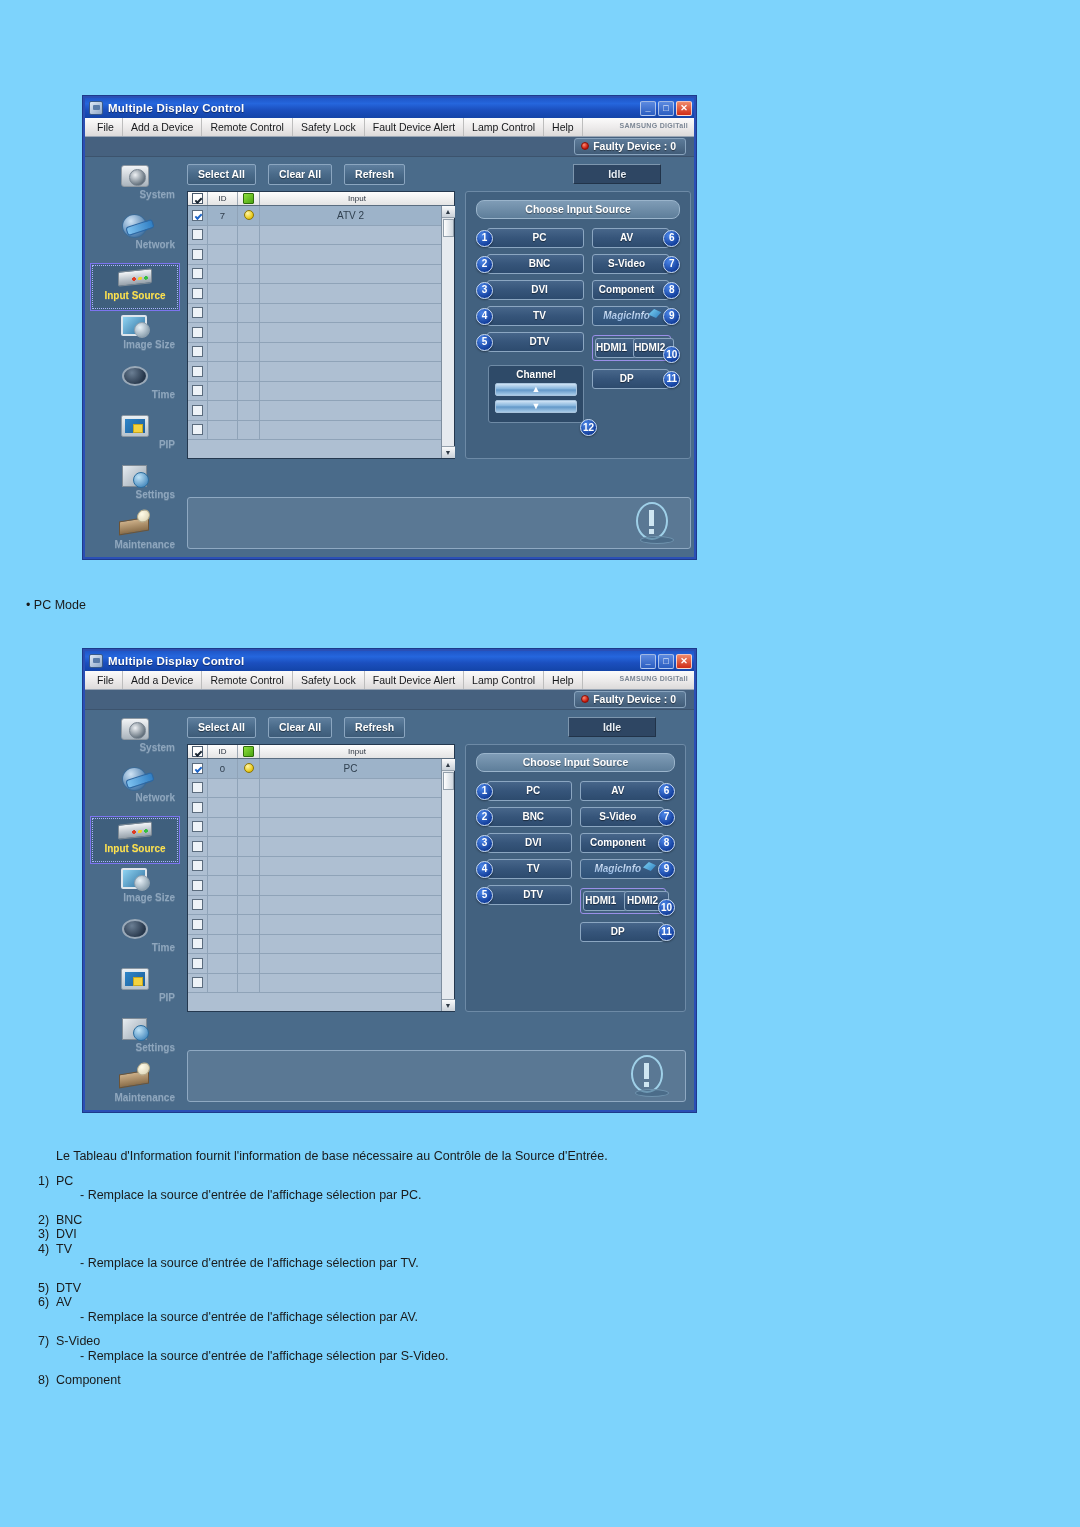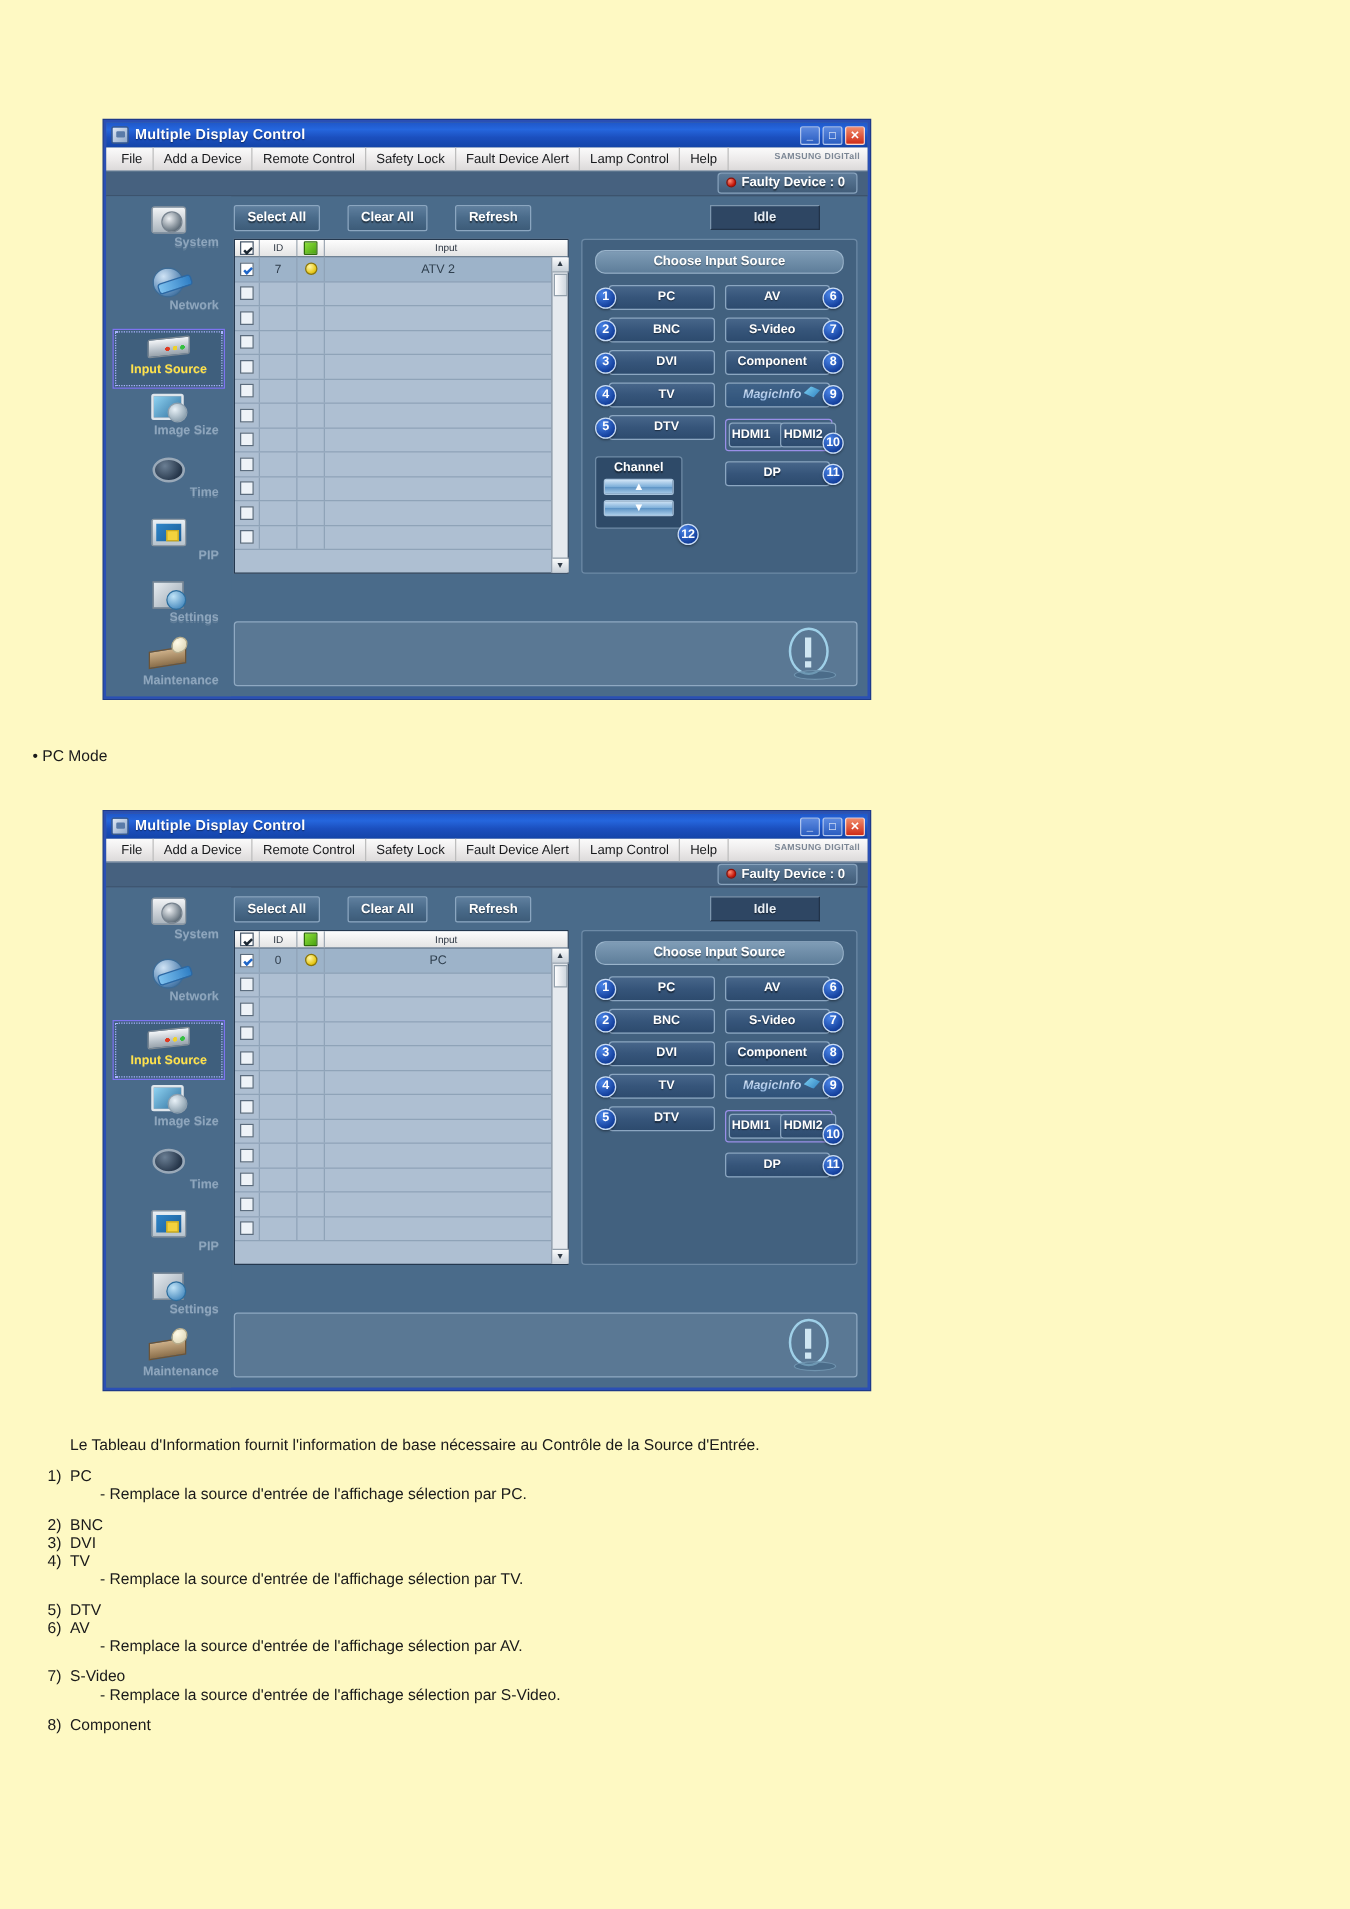--- a/index.html
+++ b/index.html
@@ -3,21 +3,21 @@
 <meta charset="utf-8">
 <style>
   * { box-sizing: border-box; }
   html, body {
     margin: 0; padding: 0;
     width: 1080px; height: 1527px;
     background: #ffffff;
     font-family: "Liberation Sans", sans-serif;
     overflow: hidden;
   }
-  .page { position: relative; width: 1080px; height: 1527px; background:#fef9c3; }
+  .page { position: relative; width: 1080px; height: 1527px; background:#7dd3fc; }
 
   
   .mdc-window {
     position: absolute;
     width: 613px;
     background: #4a6b8a;
     border: 2px solid #2a4fb5;
     box-shadow: 0 0 0 1px #1d3a8a;
   }
   .mdc-window.win1 { left: 83px; top: 96px; height: 463px; }
@@ -215,21 +215,21 @@
     border:1px solid #6d5436; transform: skewY(-9deg);
   }
   .ic-maint:after {
     content:""; position:absolute; right:-2px; top:-9px; width:11px; height:11px;
     border-radius:50%; background: radial-gradient(circle at 35% 30%,#fffbe8,#d8cfae);
     border:1px solid #b6ad8d;
   }
 
   
   .content { flex:1; padding: 6px 8px 8px 2px; display:flex; flex-direction:column; }
-  .toolbar { display:flex; align-items:center; gap:22px; height: 22px; }
+  .toolbar { display:flex; align-items:center; gap:12px; height: 22px; }
   .tb-action {
     background: linear-gradient(to bottom,#5f7f9e 0%,#4a6b8a 48%,#3d5c79 100%);
     border: 1px solid #8ba6c0;
     border-radius: 2px;
     color:#ffffff; font-size:10.5px; font-weight:bold;
     padding: 3px 10px 4px;
     text-shadow: 0 1px 1px rgba(0,0,0,.5);
     white-space: nowrap;
   }
   .idle-box {
@@ -371,21 +371,21 @@
     clip-path: polygon(0% 60%, 45% 0%, 100% 35%, 60% 100%);
   }
   .hdmi-group {
     border:1px solid #9a8fe8; border-radius:3px; padding:2px;
     display:flex; gap:3px;
     position: relative;
   }
   .hdmi-group .src-btn { width:100%; }
   .chan-box {
     margin-top: 7px;
-    width: 70px; 
+    width: 96px; margin-left: 12px;
     background: #2e4a68;
     border:1px solid #6f8ba6; border-radius:3px;
     padding: 3px 6px 5px;
     position: relative;
   }
   .chan-title {
     color:#ffffff; font-size:10px; font-weight:bold; text-align:center;
     text-shadow: 0 1px 1px rgba(0,0,0,.5); margin-bottom:3px;
   }
   .chan-btn {

